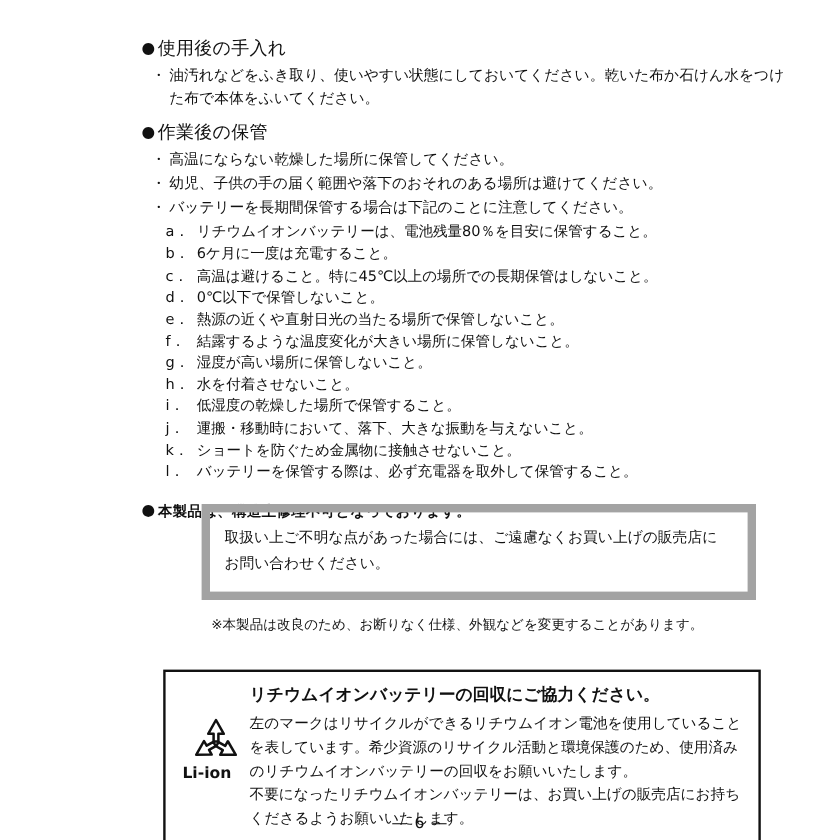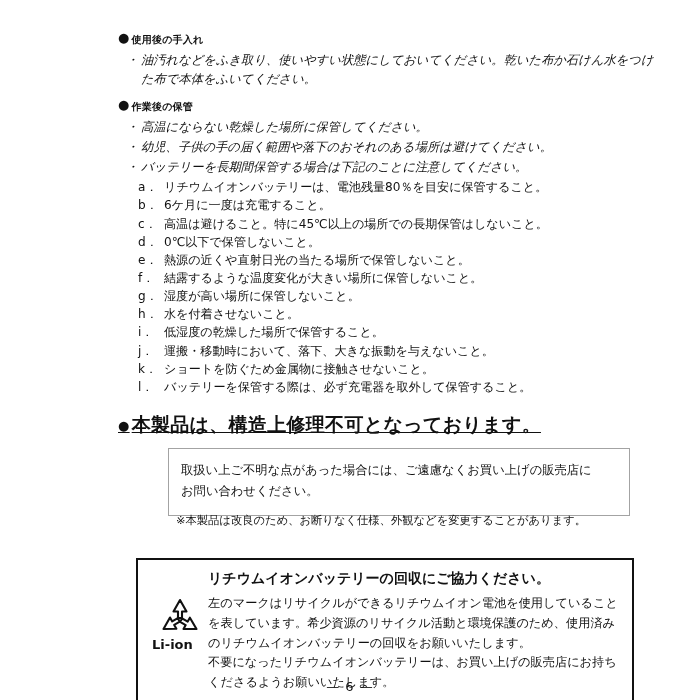--- a/index.html
+++ b/index.html
@@ -23,22 +23,22 @@
     padding: 22px 34px 0 118px;
   }
   .title {
     font-size: 21px;
     font-weight: bold;
     letter-spacing: 1px;
     margin: 0 0 12px 0;
     color: #111;
   }
   .section-head {
-    font-size: 10px;
-    font-weight: bold;
+    font-size: 15px;
+    font-weight: normal;
     margin: 9px 0 4px 0;
     letter-spacing: 0.2px;
   }
   .bullet-dot::before {
     content: "\25CF";
     font-size: 13px;
     margin-right: 2px;
     position: relative;
     top: -1px;
   }
@@ -46,21 +46,20 @@
     list-style: none;
     margin: 0 0 0 8px;
     padding: 0;
   }
   ul.dashlist > li {
     font-size: 12.3px;
     line-height: 1.55;
     padding-left: 15px;
     position: relative;
     margin-bottom: 1px;
-    font-style: italic;
   }
   ul.dashlist > li::before {
     content: "\30FB";
     position: absolute;
     left: 0;
     top: 0;
   }
   .u {
     text-decoration: underline;
     font-weight: bold;
@@ -77,32 +76,31 @@
     position: relative;
     white-space: nowrap;
   }
   ul.alphalist > li .lbl {
     position: absolute;
     left: 0;
     top: 0;
     width: 24px;
   }
   .statement {
-    font-size: 19px;
+    font-size: 12px;
     font-weight: bold;
     margin: 16px 0 0 0;
     letter-spacing: 0.3px;
-    text-decoration: underline;
   }
   .box-thin {
     position: absolute;
     left: 168px;
-    top: 448px;
+    top: 420px;
     width: 462px;
-    border: 1px solid #a3a3a3;
+    border: 7px solid #a3a3a3;
     box-sizing: border-box;
     padding: 11px 12px 13px 12px;
   }
   .box-thin p {
     margin: 0;
     font-size: 12.3px;
     line-height: 1.7;
   }
   .note-small {
     position: absolute;

